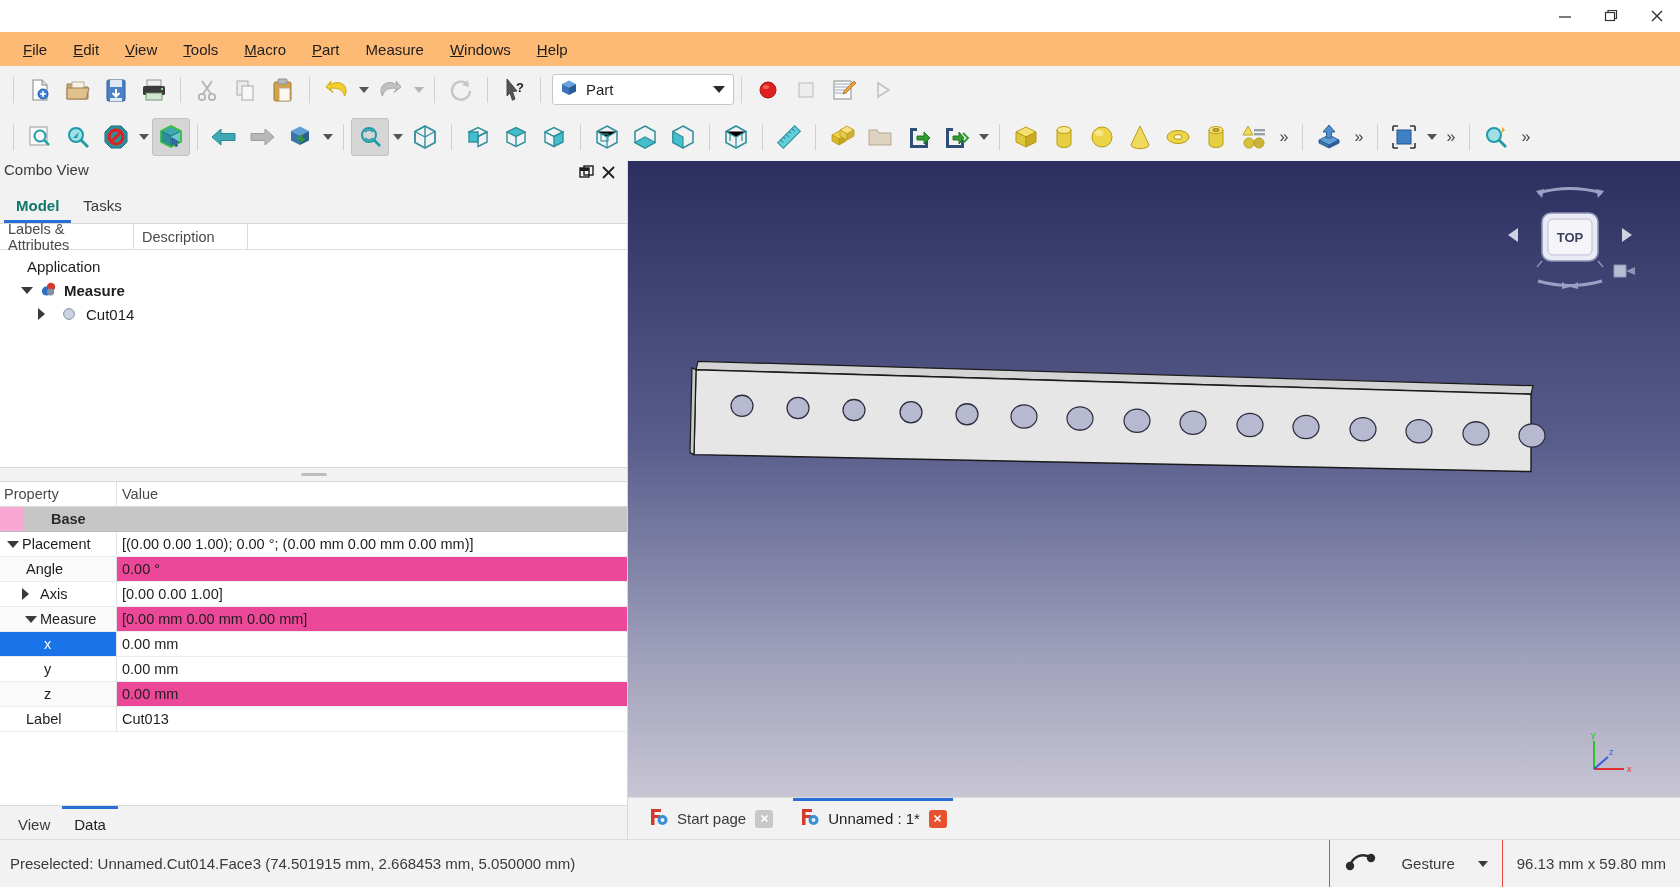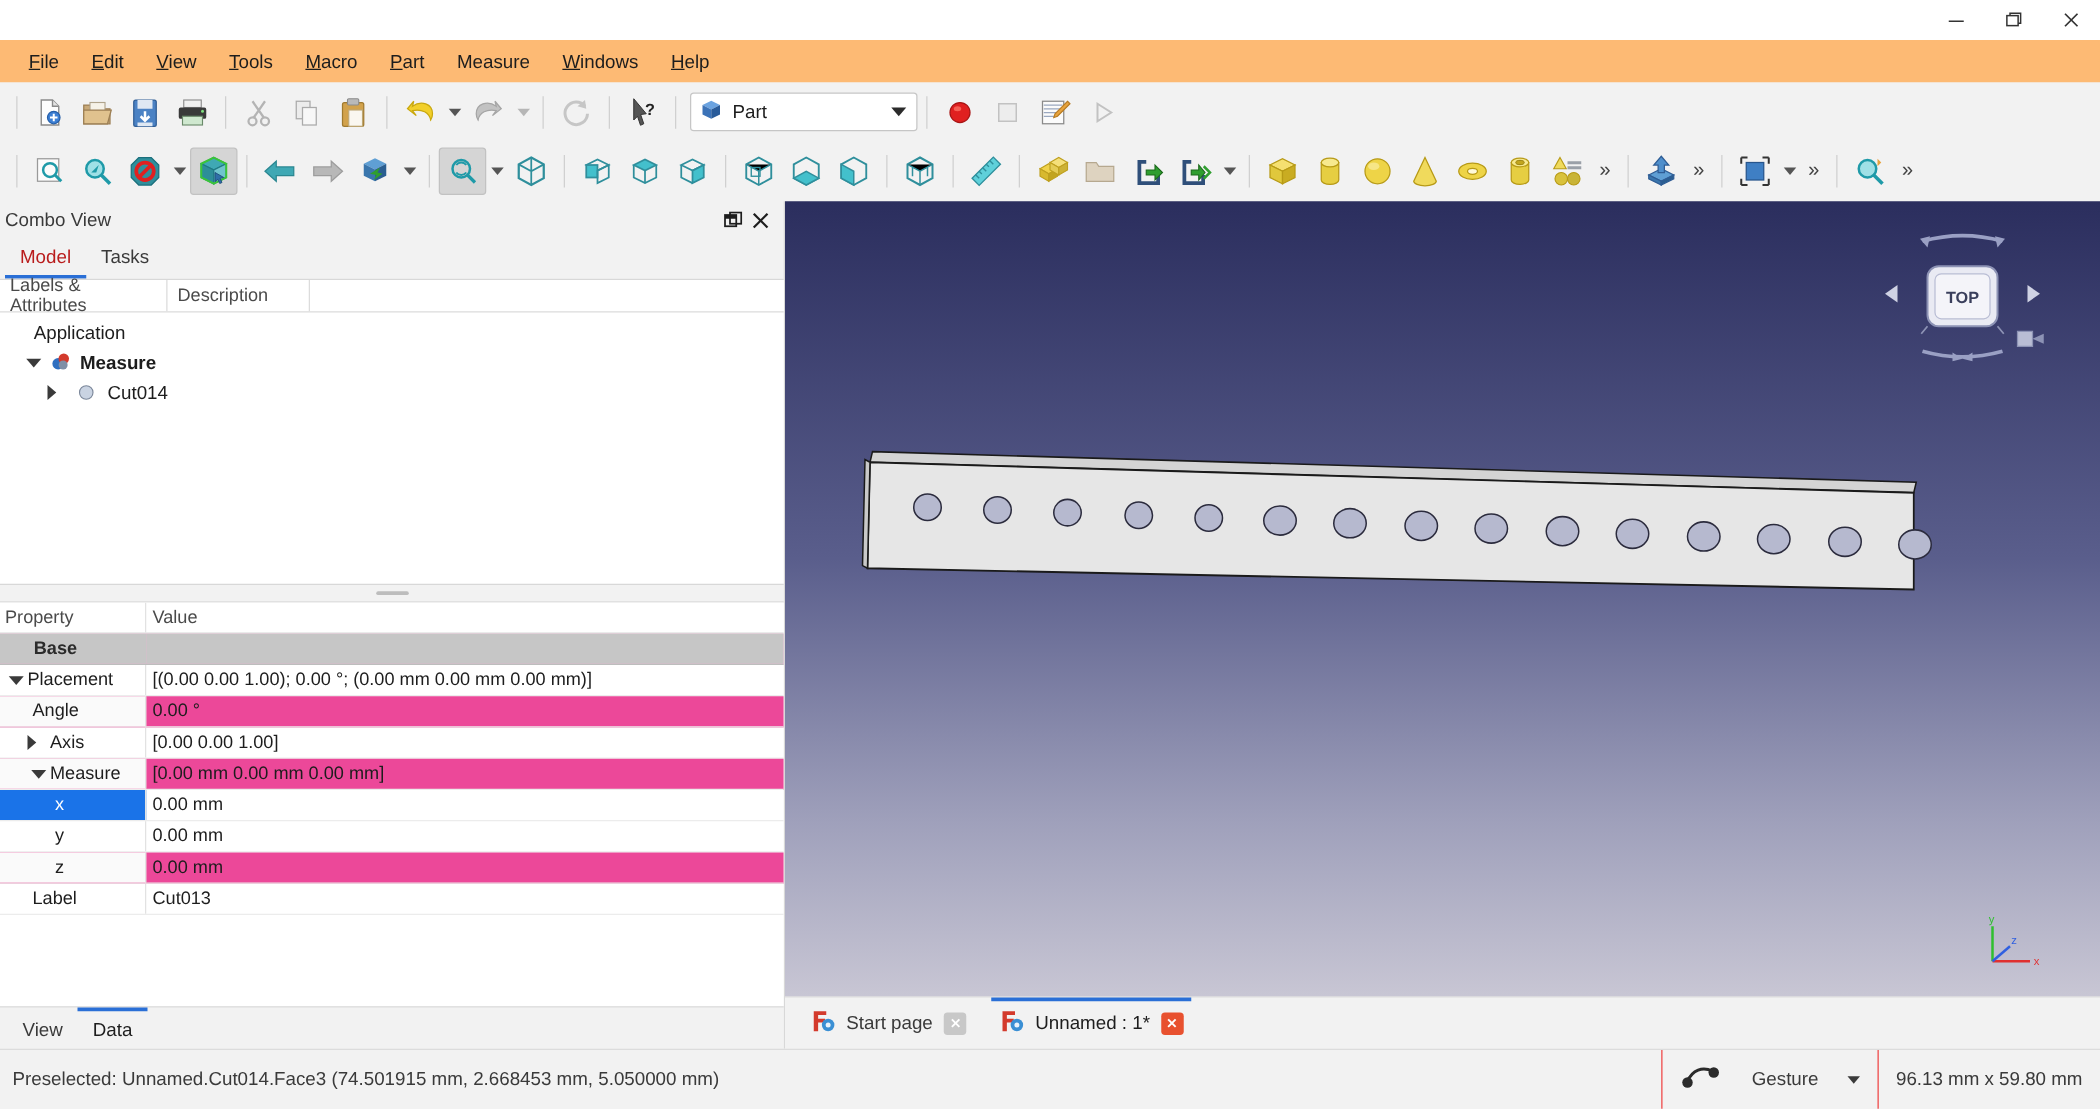--- a/index.html
+++ b/index.html
@@ -39,26 +39,26 @@
     display: flex; align-items: center; padding: 0 4px 0 6px; margin-left: 4px; flex: none;
   }
   .wb-combo .lbl { flex: 1; padding-left: 7px; font-size: 15px; color: #1d1d1d; }
   .wb-combo .caret { border-left: 6px solid transparent; border-right: 6px solid transparent; border-top: 7px solid #2b2b2b; margin-right: 4px; }
 
   
   .body { flex: 1; display: flex; min-height: 0; }
 
   
   .combo { width: 628px; background: #f2f2f2; display: flex; flex-direction: column; border-right: 1px solid #d8d8d8; }
-  .combo-head { height: 30px; display: flex; align-items: center; padding: 0 8px 0 4px; }
+  .combo-head { height: 30px; display: flex; align-items: flex-start; padding: 0 8px 0 4px; }
   .combo-title { flex: 1; font-size: 15px; color: #3a3a3a; }
   .combo-head .ic { width: 22px; height: 22px; display: flex; align-items: center; justify-content: center; }
   .ctabs { height: 32px; display: flex; align-items: flex-end; padding-left: 4px; }
   .ctab { padding: 4px 12px 6px; font-size: 15px; color: #3a3a3a; border-bottom: 3px solid transparent; }
-  .ctab.active { border-bottom-color: #2a6fd6; color: #b91c1c; }
+  .ctab.active { border-bottom-color: #2a6fd6; color: #0f766e; font-weight: bold; }
 
   .tree-wrap { background: #fff; border: 1px solid #d8d8d8; border-left: none; border-right: none; flex: 0 0 245px; display: flex; flex-direction: column; }
   .tree-hdr { display: flex; height: 26px; background: #fff; border-bottom: 1px solid #dcdcdc; }
   .tree-hdr .th { border-right: 1px solid #dcdcdc; padding: 3px 8px; font-size: 14.5px; color: #4a4a4a; display: flex; align-items: center; }
   .tree-hdr .th.c1 { width: 134px; }
   .tree-hdr .th.c2 { width: 114px; }
   .tree-hdr .th.fill { flex: 1; border-right: none; }
   .tree-body { flex: 1; padding: 4px 0 0 4px; }
   .tnode { display: flex; align-items: center; height: 24px; font-size: 15px; color: #1d1d1d; }
   .tnode .tw { width: 22px; display: flex; align-items: center; justify-content: center; flex: none; }
@@ -73,21 +73,21 @@
 
   .splitter { height: 13px; background: #f2f2f2; display: flex; align-items: center; justify-content: center; }
   .splitter .grip { width: 26px; height: 3px; background: #bdbdbd; border-radius: 2px; }
 
   .props { flex: 1; background: #fff; border-top: 1px solid #d8d8d8; overflow: hidden; }
   .prow { display: flex; height: 25px; font-size: 14.5px; border-bottom: 1px solid #ececec; }
   .prow .pname { width: 117px; border-right: 1px solid #e2e2e2; display: flex; align-items: center; padding-left: 4px; color: #1d1d1d; position: relative; }
   .prow .pval { flex: 1; display: flex; align-items: center; padding-left: 5px; color: #1d1d1d; }
   .prow.header { background: #fff; border-bottom: 1px solid #d8d8d8; color: #4a4a4a; }
   .prow.header .pname, .prow.header .pval { color: #4a4a4a; }
-  .prow.group { background: #f9a8d4; border-bottom: 1px solid #bdbdbd; }
+  .prow.group { background: #f9a8d4; border-bottom: 1px solid #bdbdbd; padding-left: 24px; }
   .prow.group .pname { font-weight: bold; color: #2b2b2b; padding-left: 27px; border-right: none; background: #c6c6c6; width: 117px; }
   .prow.group .pval { background: #c6c6c6; }
   .prow.alt { background: #ec4899; }
   .prow.alt .pname { background: #fafafa; }
   .prow .twist { width: 18px; display: flex; align-items: center; justify-content: center; flex: none; }
   .prow .ptext { flex: 1; }
   .prow .ptext.ind1 { padding-left: 22px; }
   .prow .ptext.ind2 { padding-left: 40px; }
   .prow.selected .pname { background: #1a73e8; color: #fff; }
   .prow.selected .ptext { color: #fff; }

